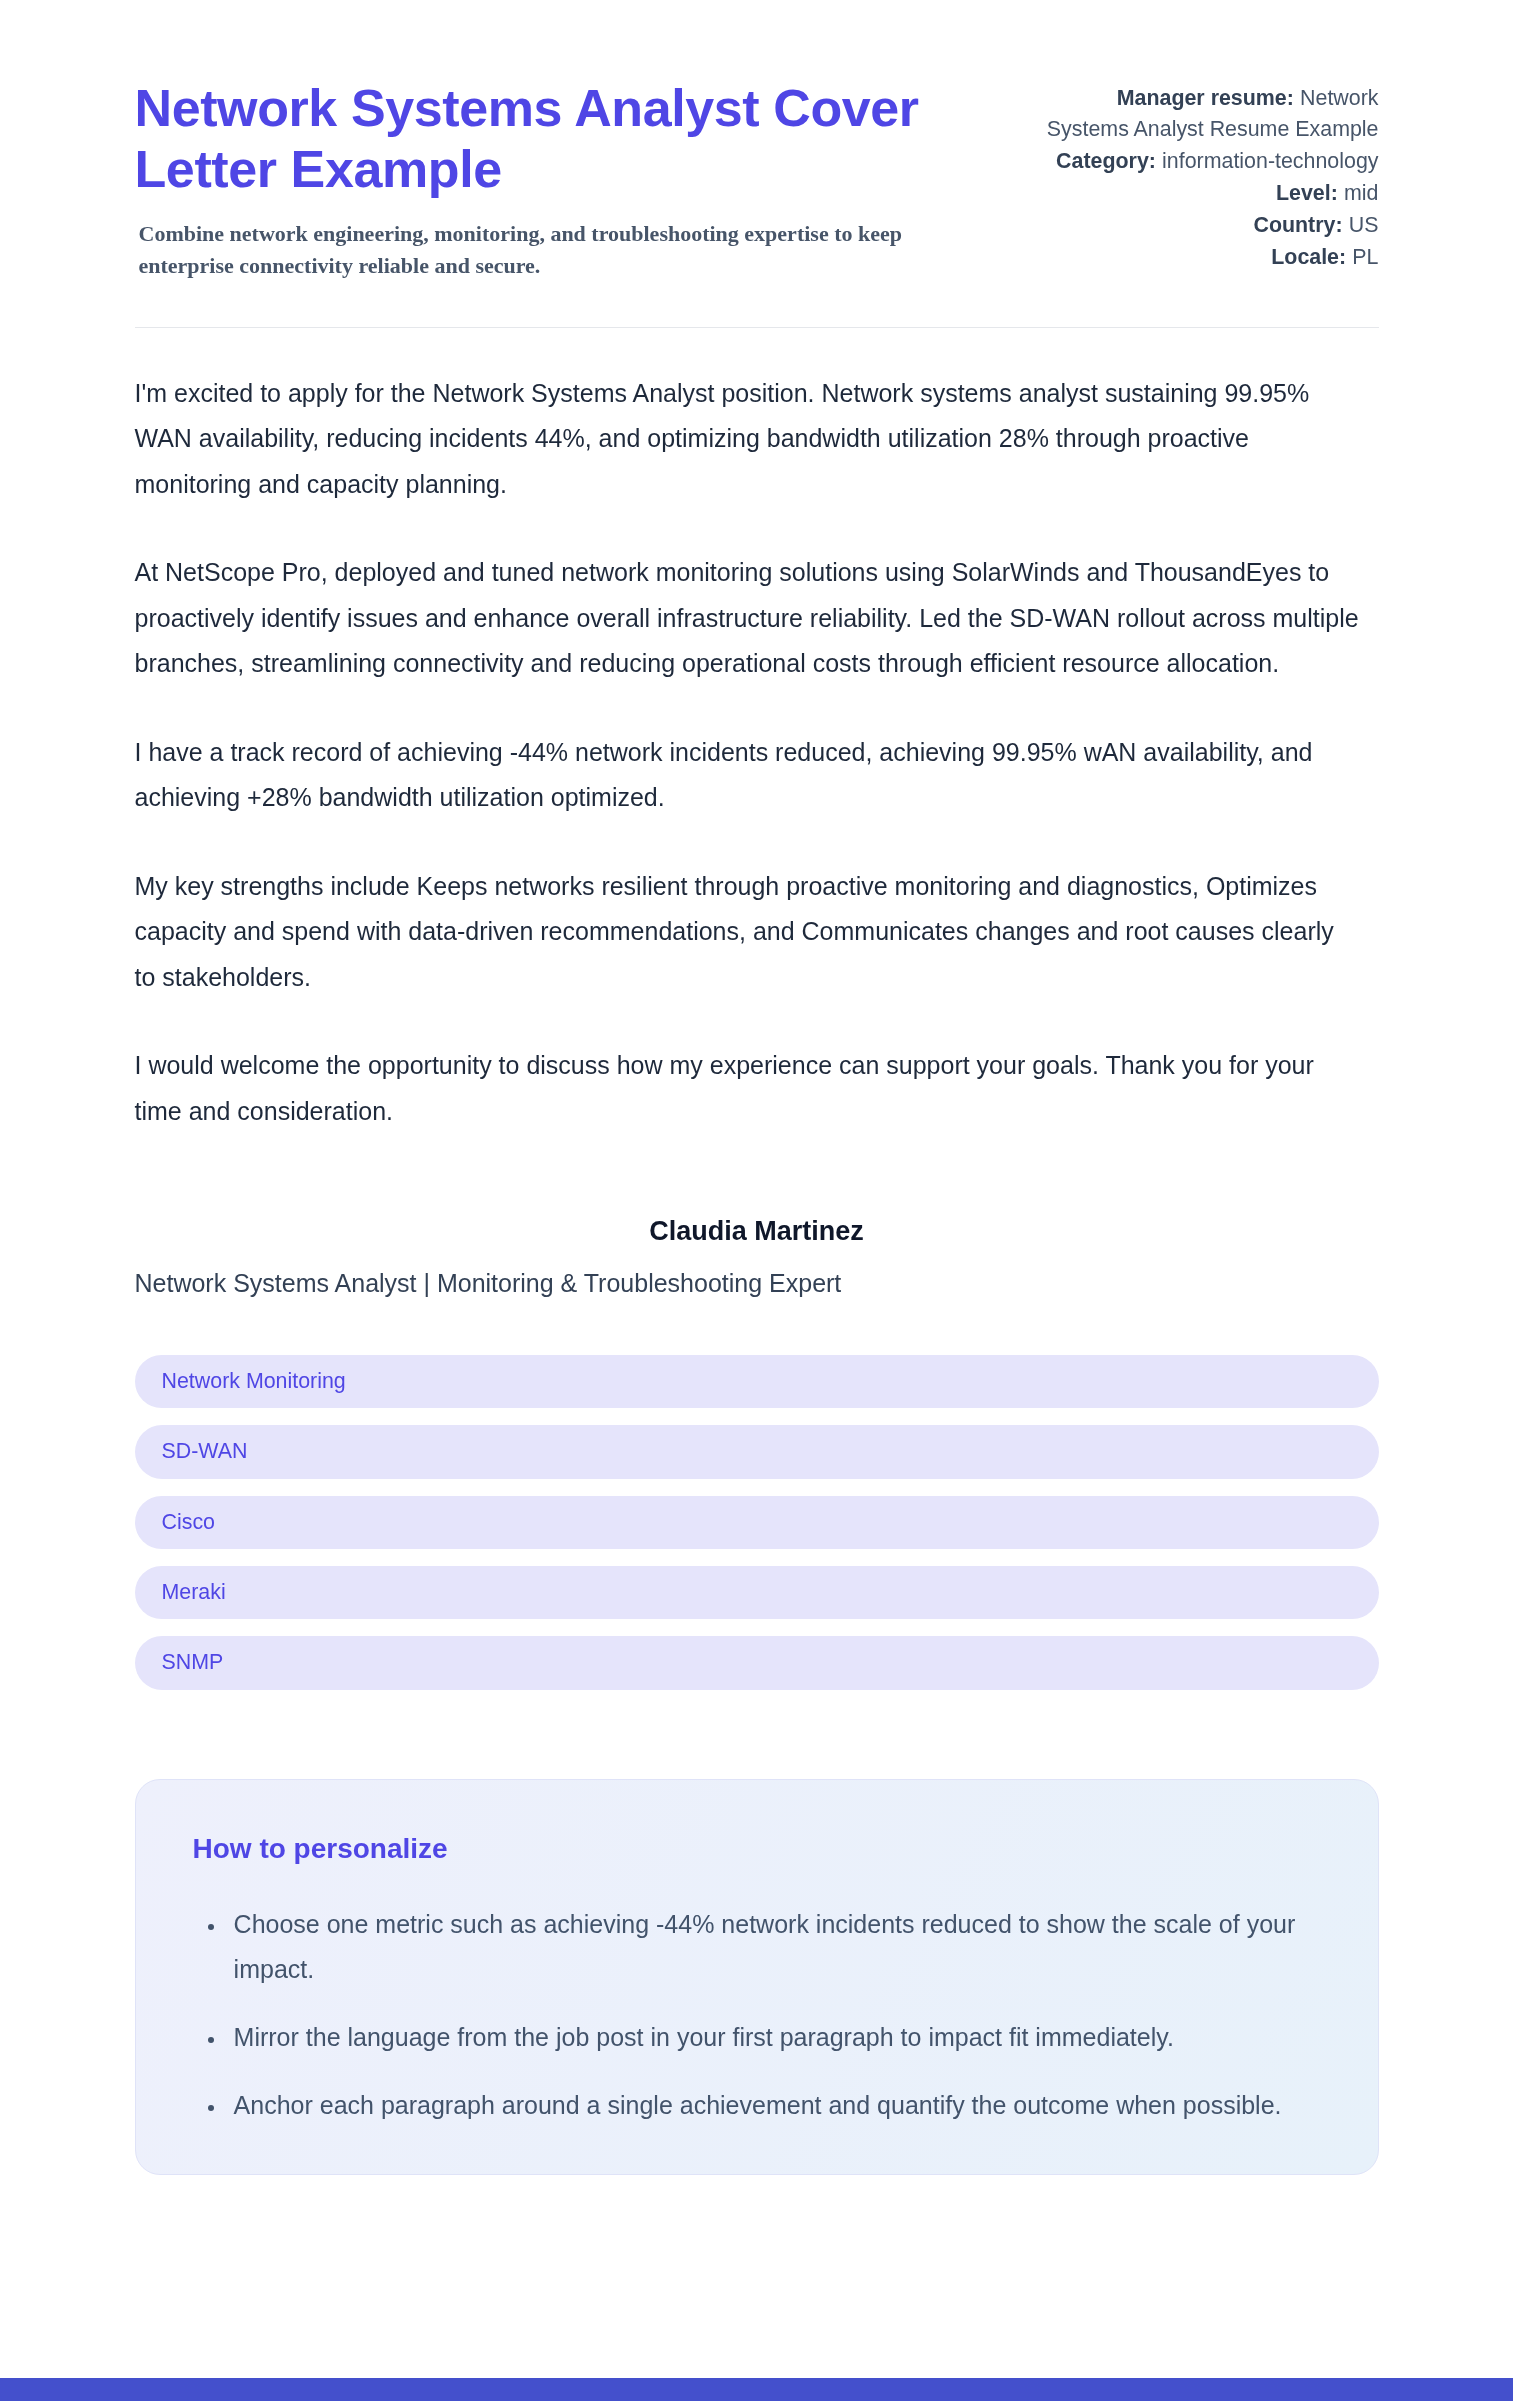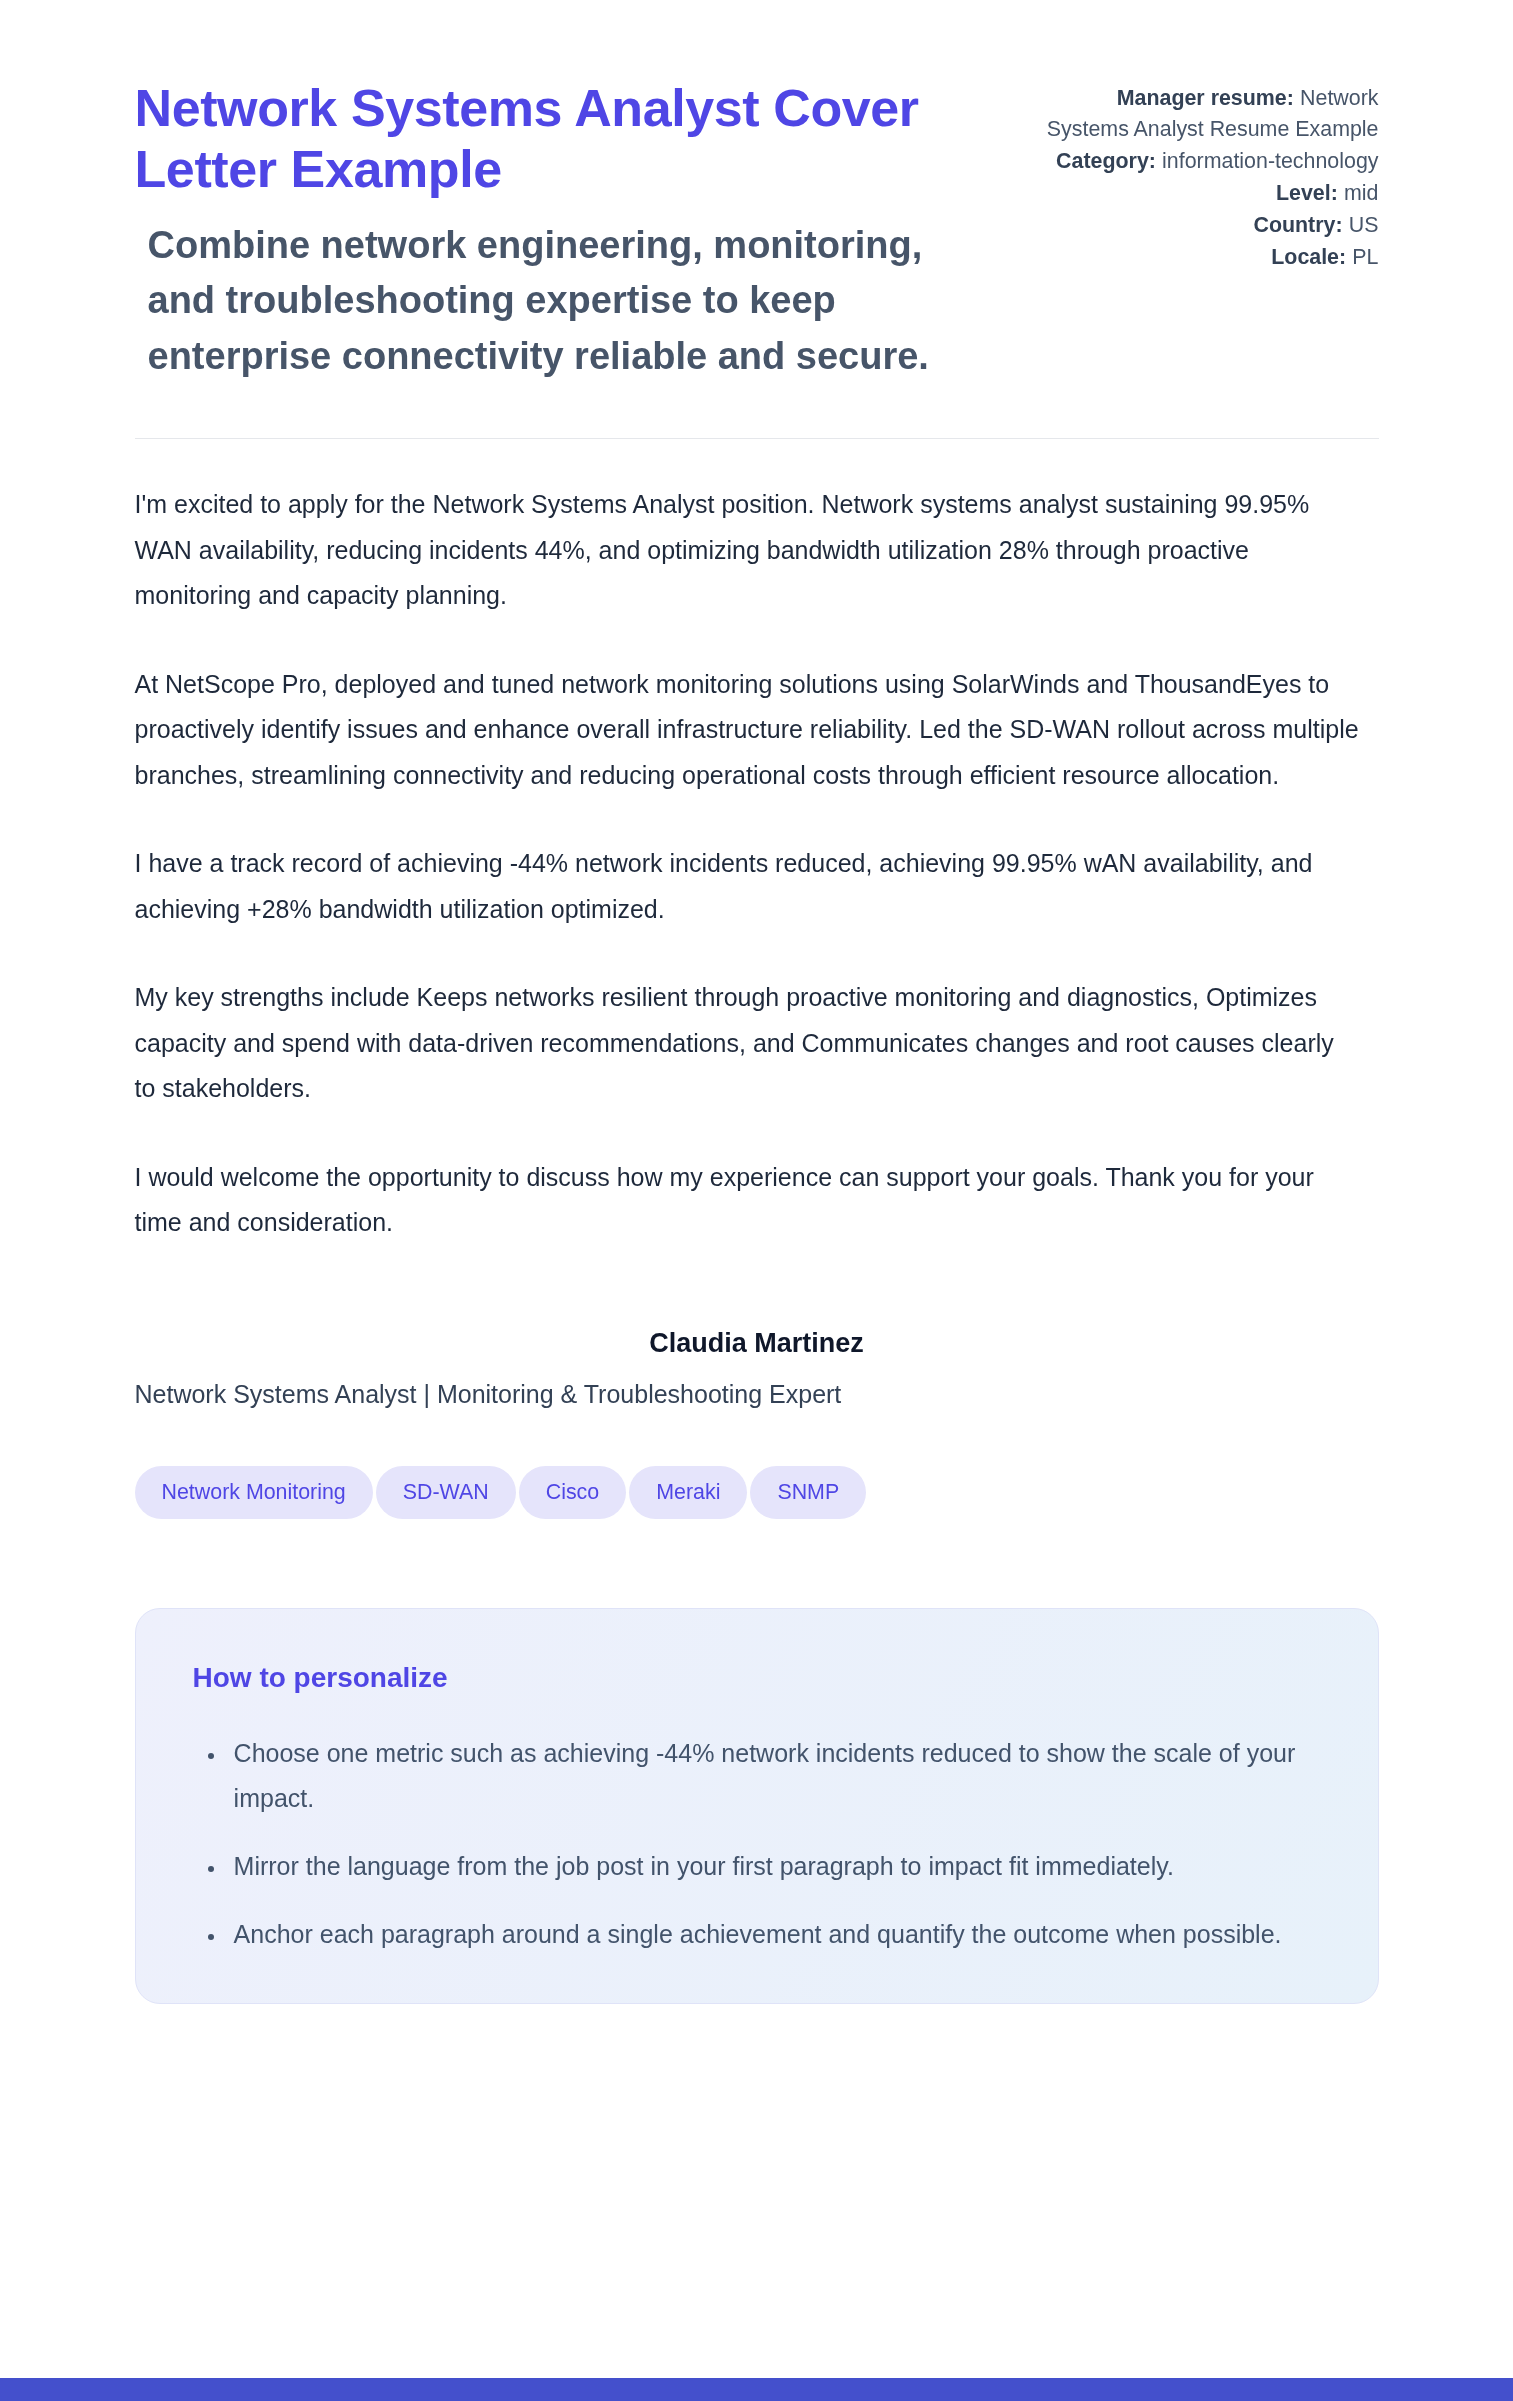--- a/index.html
+++ b/index.html
@@ -41,26 +41,27 @@
   .header-left{max-width:908px;}
   .page-title{
     margin:0 0 18px 0;
     font-size:52px;
     line-height:1.17;
     font-weight:700;
     letter-spacing:-0.4px;
     color:var(--accent);
   }
   .page-subtitle{
-    margin:13px;
-    font-size:38px;
+    margin:4px;
+    font-size:22px;
     line-height:1.46;
     font-weight:700;
     color:var(--slate);
     max-width:901px;
+    font-family:Liberation Serif, serif;
   }
   .meta{
     width:349px;
     flex-shrink:0;
     text-align:right;
     font-size:21.4px;
     line-height:1.42;
     color:var(--slate);
     padding-top:5.3px;
   }
@@ -96,21 +97,22 @@
   .signature-role{
     font-size:25px;
     color:var(--slate-dark);
     margin:21.4px 0 0 0;
   }
   
   .tags{
     margin-top:57px;
     display:flex;
     flex-wrap:wrap;
-    gap:3px;
+    gap:17px;
+    flex-direction:column;
   }
   .tag{
     display:inline-block;
     background:var(--pill-bg);
     color:var(--accent);
     font-size:21.4px;
     line-height:1;
     padding:16px 27px;
     border-radius:889px;
     cursor:pointer;

